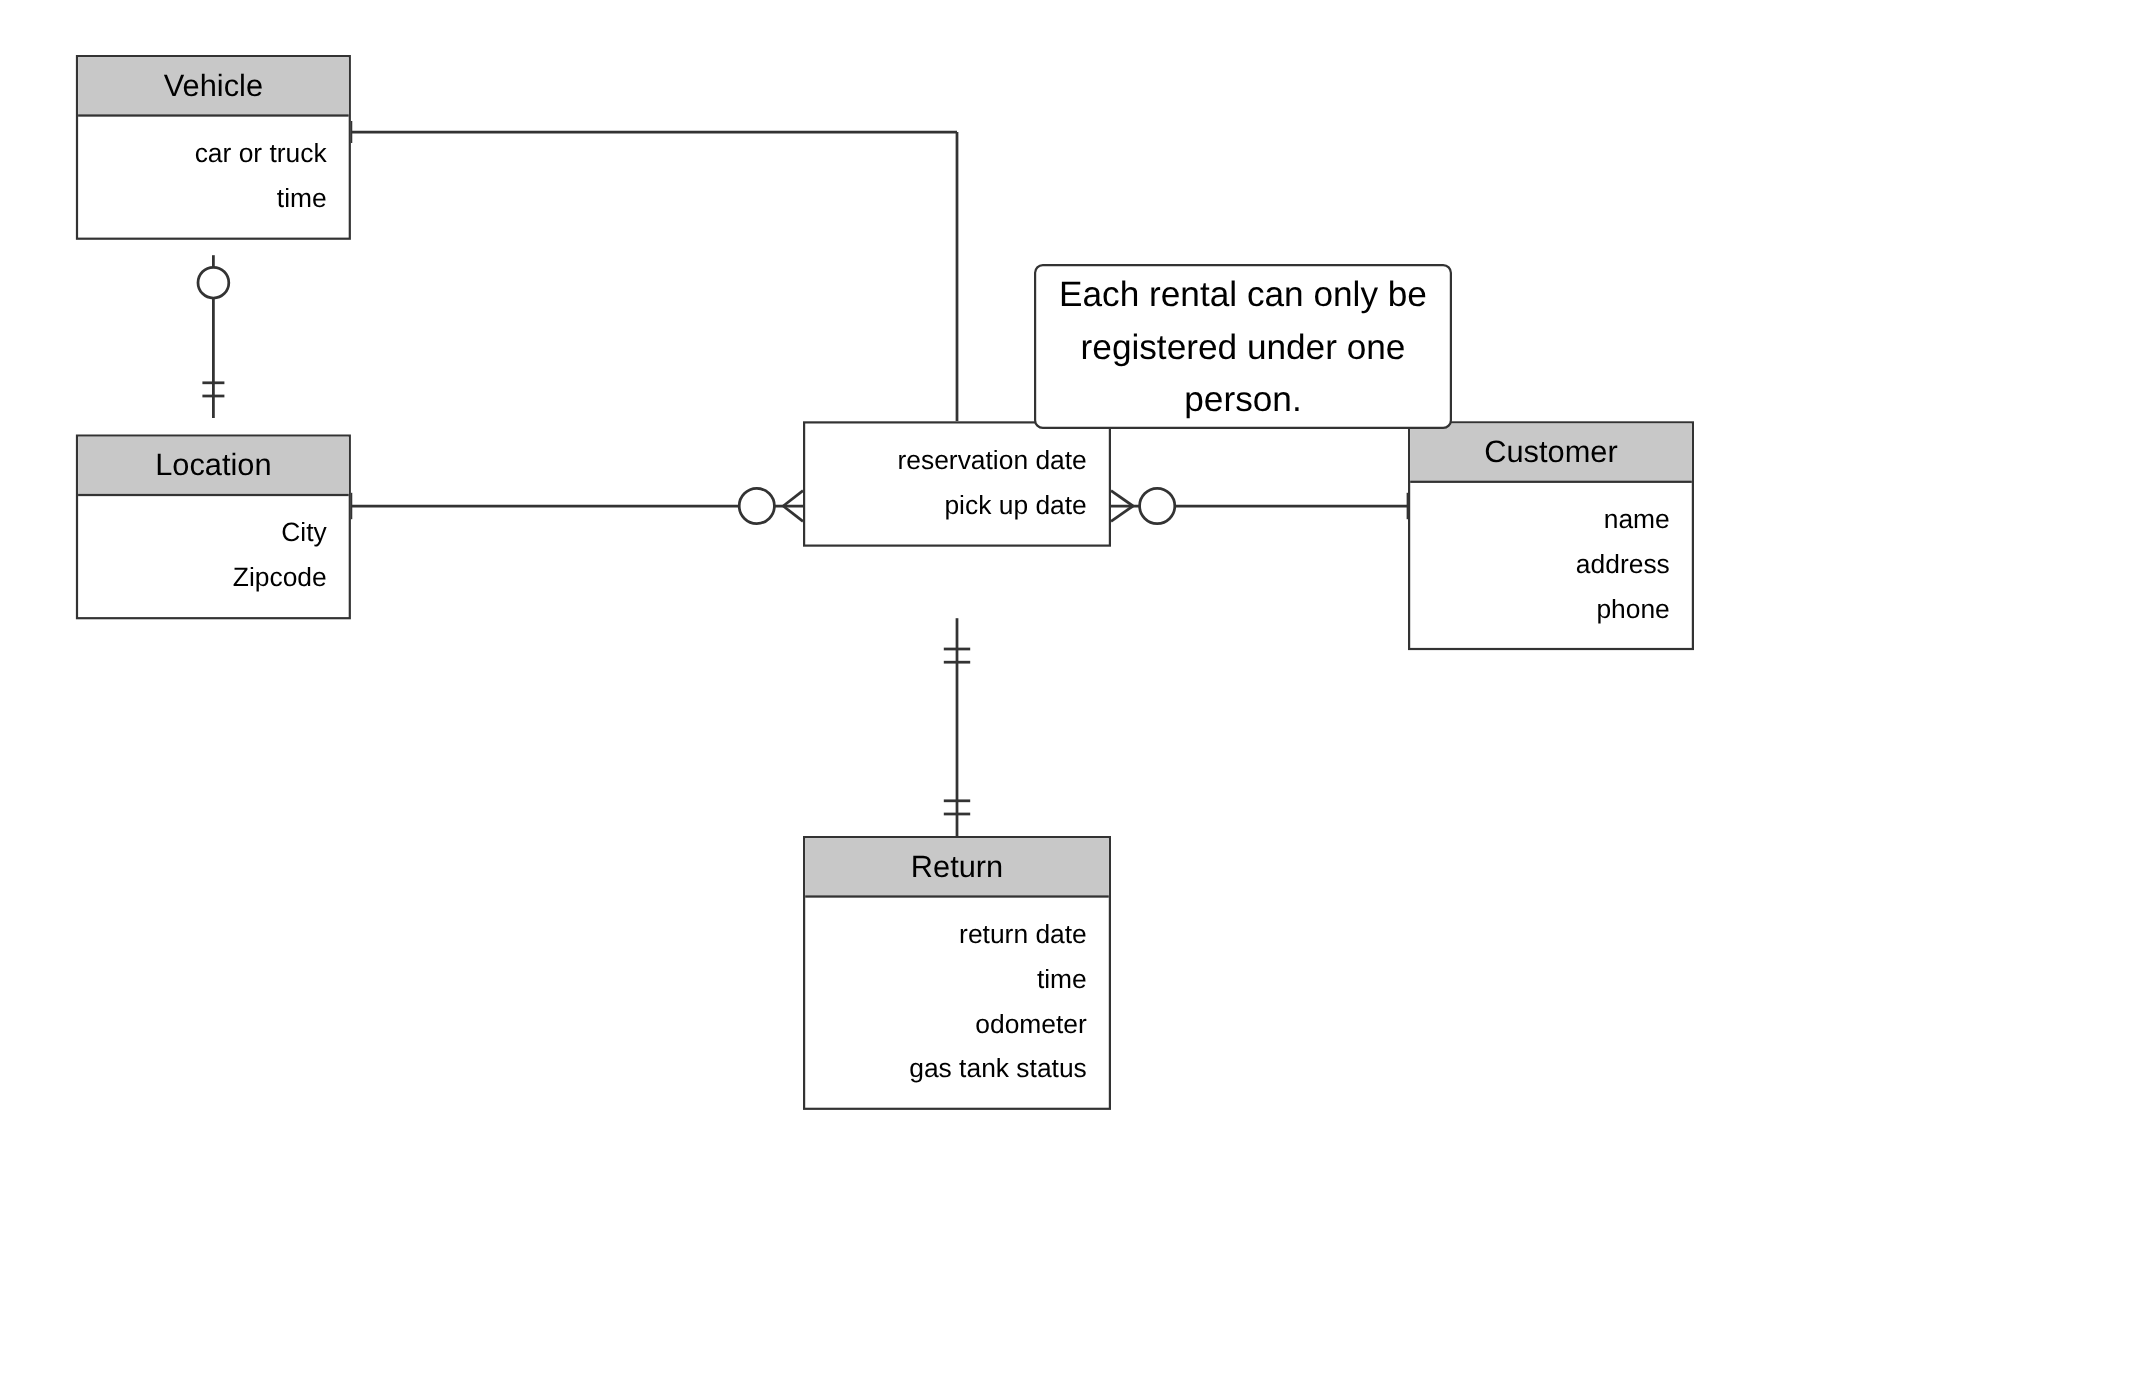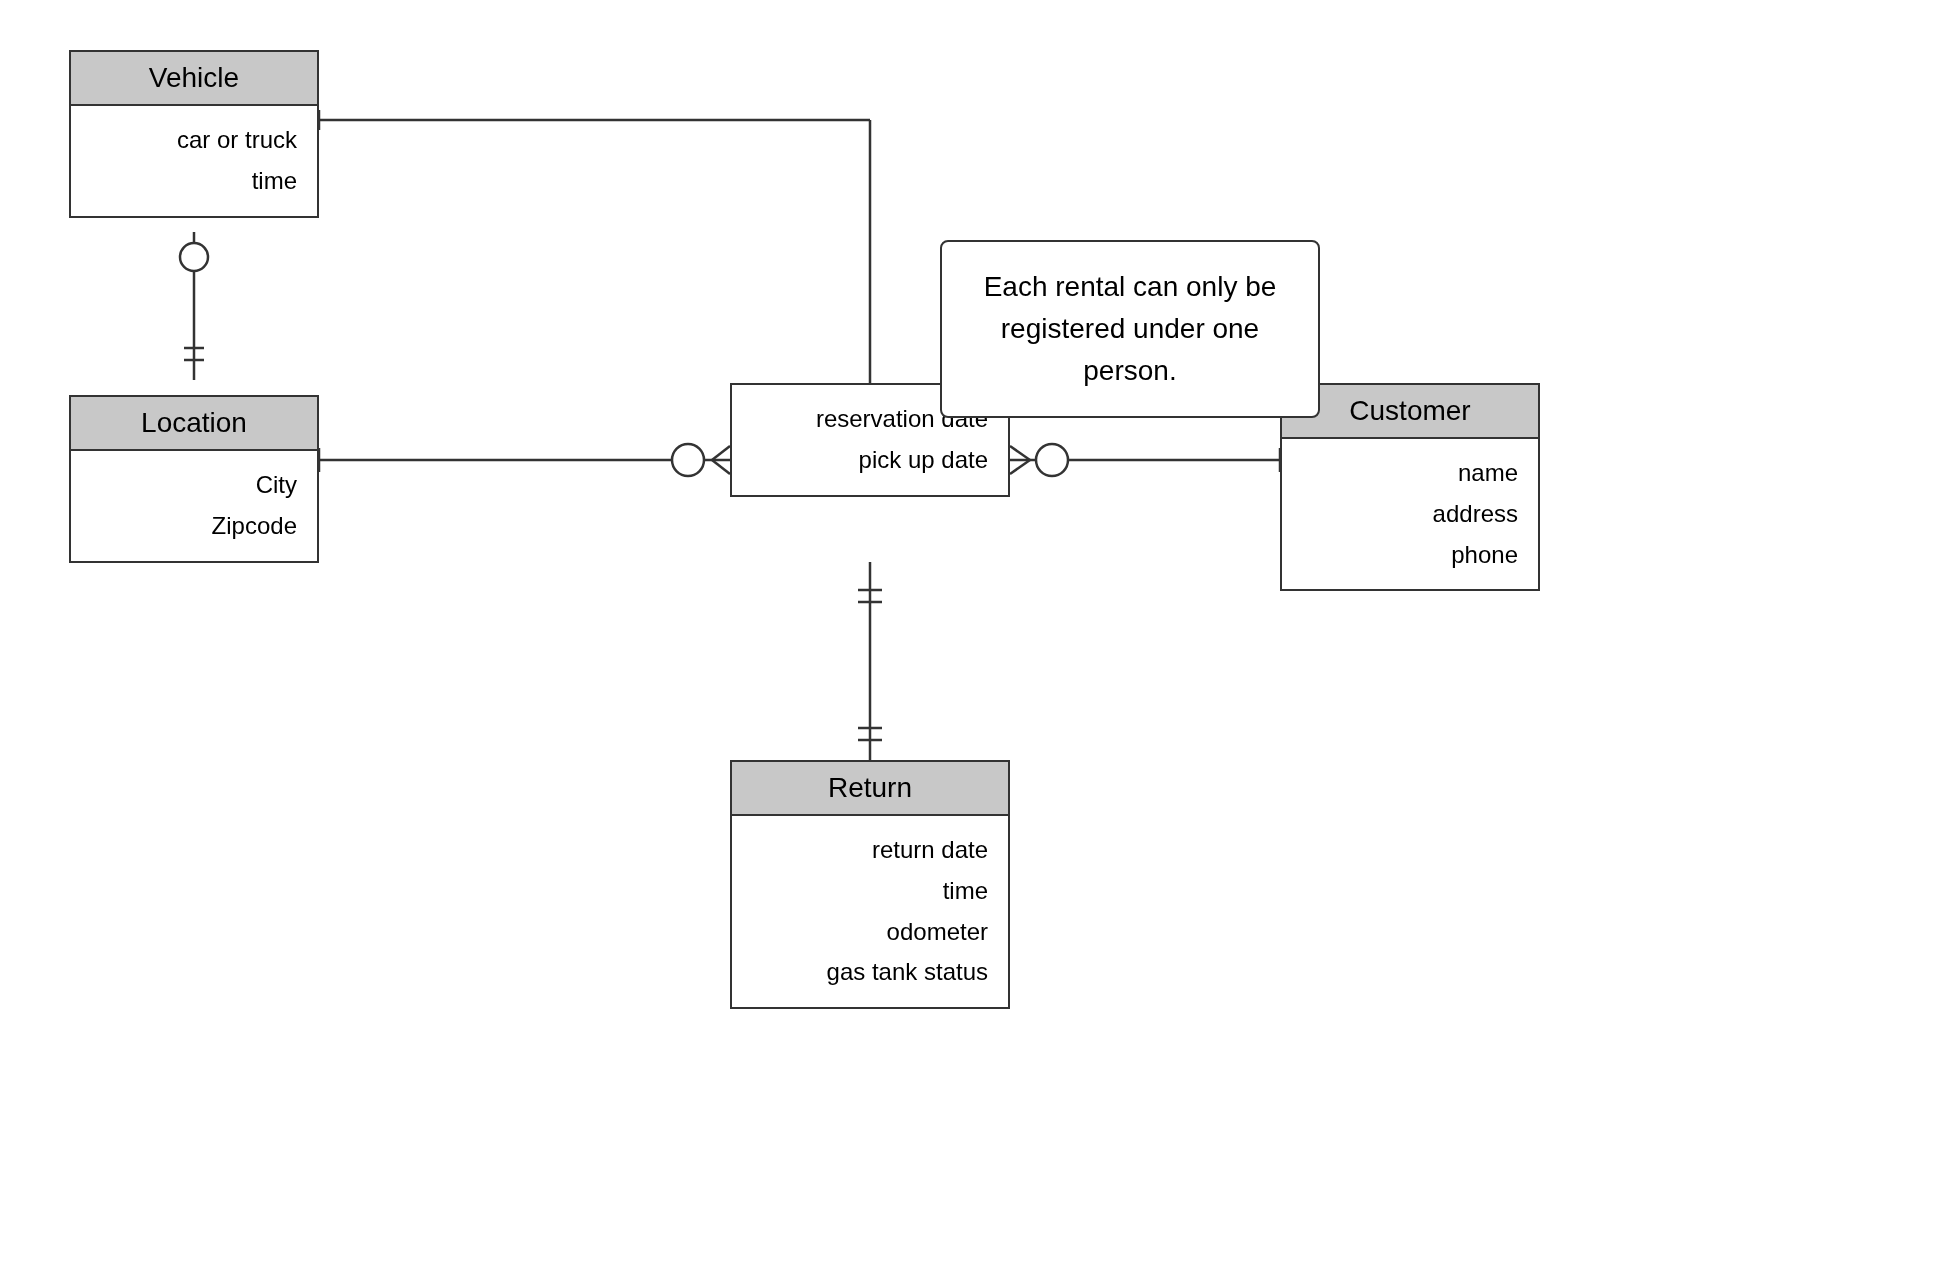--- a/index.html
+++ b/index.html
@@ -39,22 +39,22 @@
       text-align: right;
       font-size: 24px;
       line-height: 1.7;
     }
 
     .note-box {
       position: absolute;
       border: 2px solid #333;
       border-radius: 8px;
       background: white;
-      padding: 24px 20px;
-      font-size: 28px;
+      padding: 1px 20px;
+      font-size: 32px;
       text-align: center;
       line-height: 1.5;
     }
 
     svg.connectors {
       position: absolute;
       top: 0;
       left: 0;
       width: 100%;
       height: 100%;

